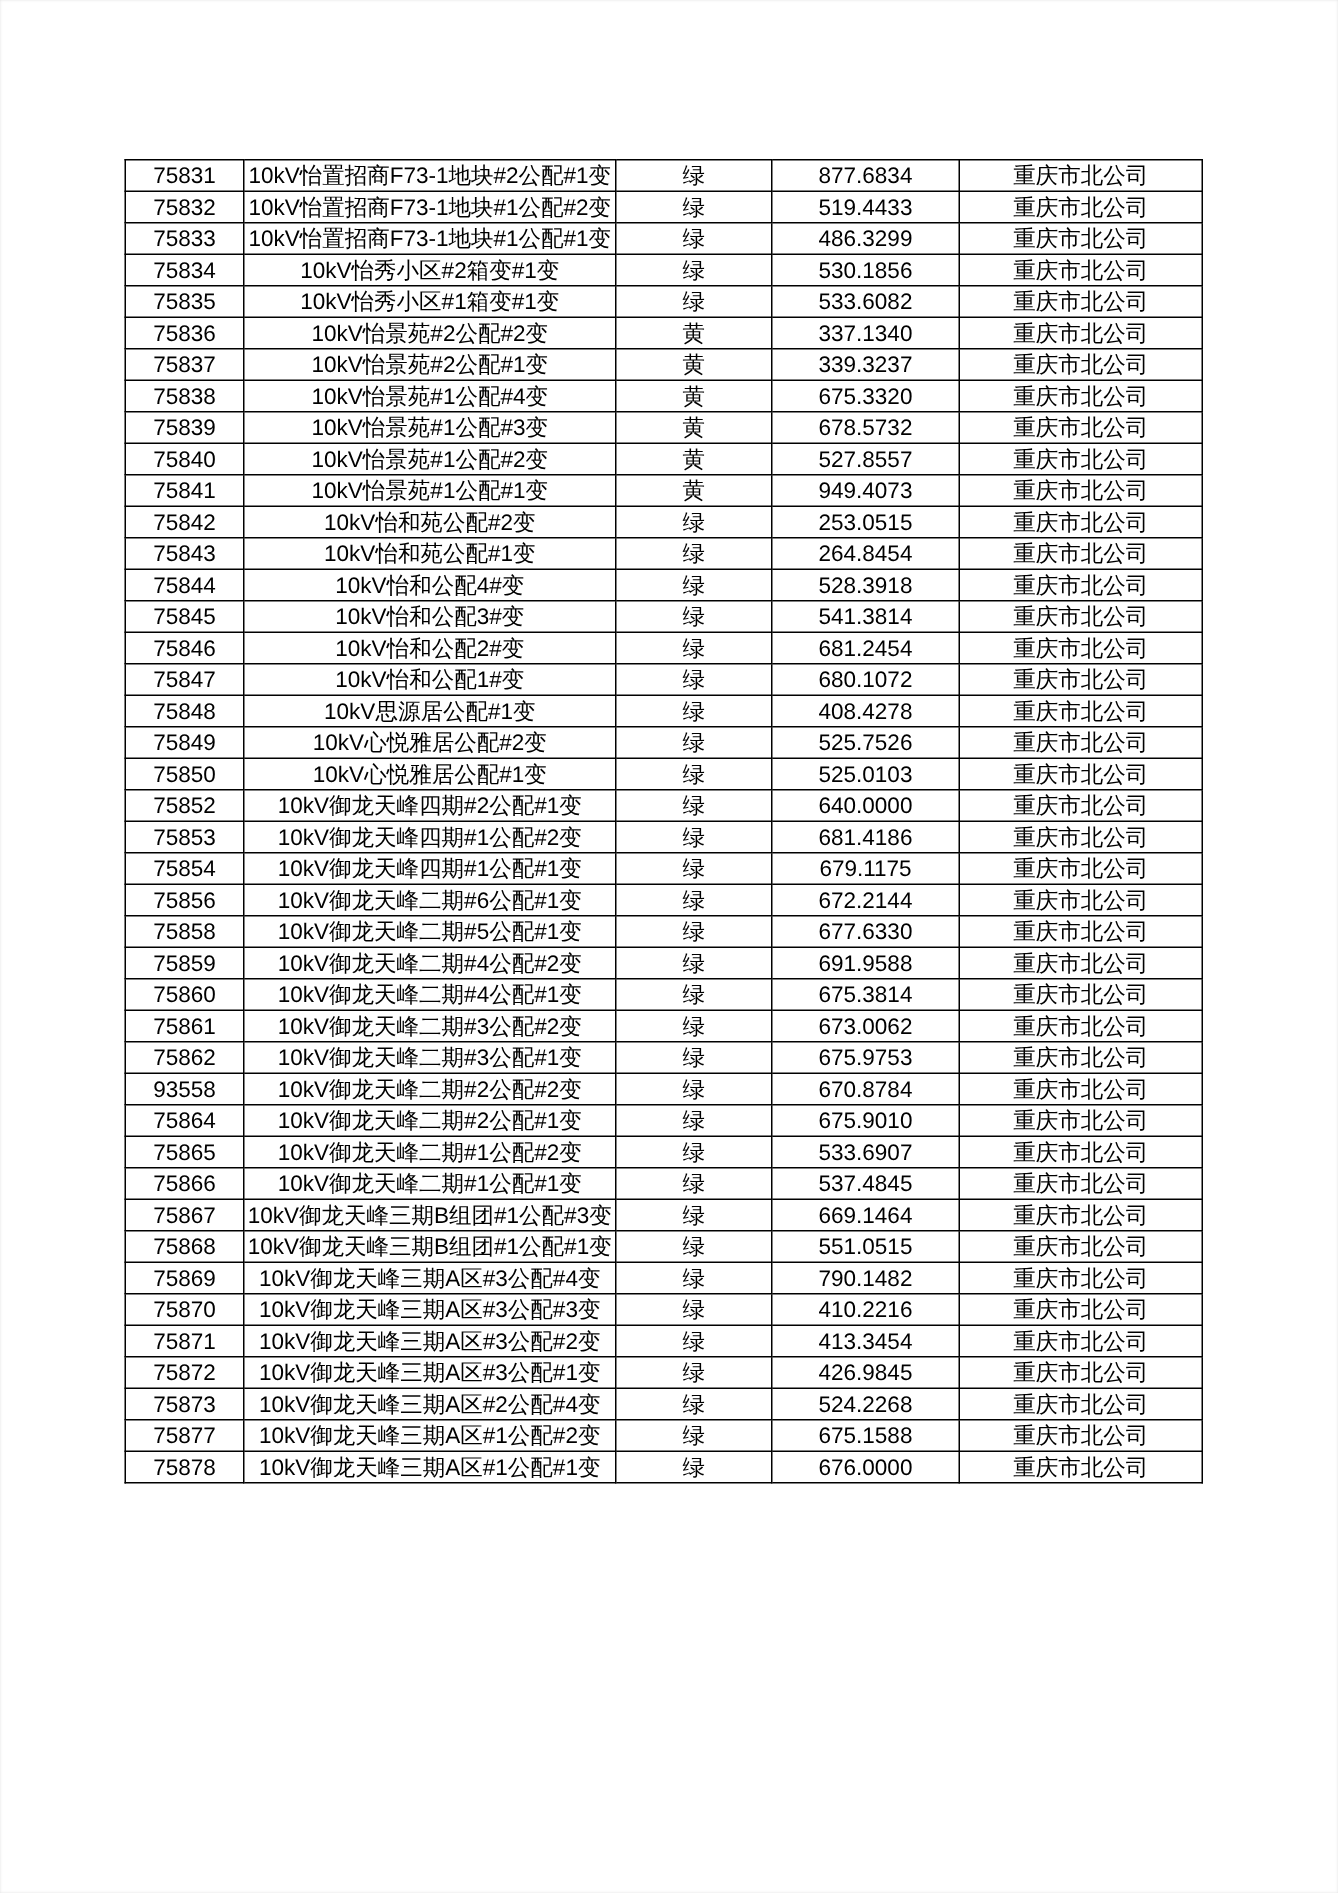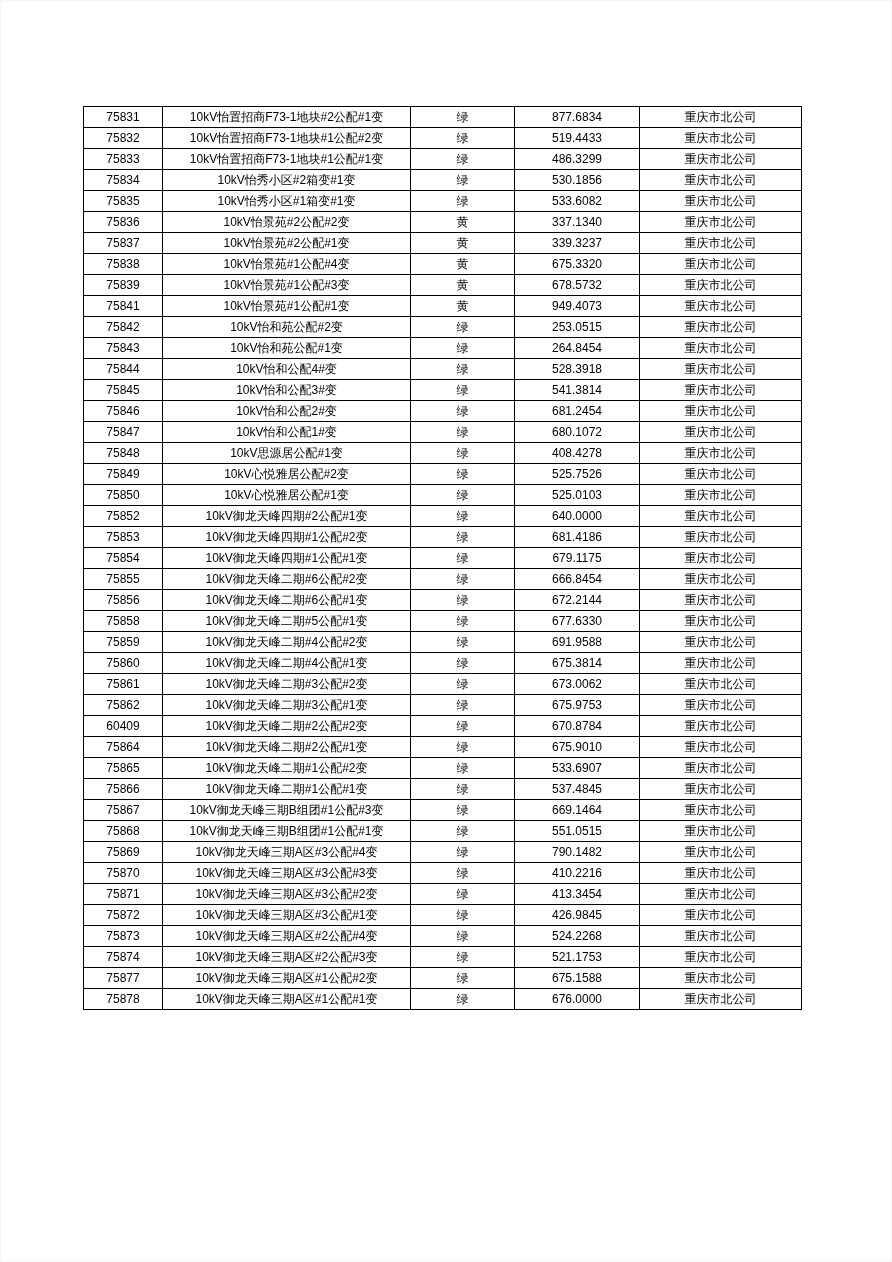--- a/index.html
+++ b/index.html
@@ -15,21 +15,21 @@
     background: #ffffff;
     overflow: hidden;
     box-shadow: inset 0 0 2px rgba(0,0,0,0.12);
   }
   table.data-table {
     position: absolute;
     left: 83px;
     top: 106px;
     border-collapse: collapse;
     table-layout: fixed;
-    font-size: 12px;
+    font-size: 15px;
     color: #000000;
   }
   table.data-table td {
     border: 1px solid #000000;
     height: 20px;
     padding: 0 2px;
     text-align: center;
     vertical-align: middle;
     white-space: nowrap;
     overflow: hidden;
@@ -103,20 +103,27 @@
           <td class="col-4">重庆市北公司</td>
         </tr>
         <tr>
           <td class="col-0">75839</td>
           <td class="col-1">10kV怡景苑#1公配#3变</td>
           <td class="col-2">黄</td>
           <td class="col-3">678.5732</td>
           <td class="col-4">重庆市北公司</td>
         </tr>
         <tr>
+          <td class="col-0">75840</td>
+          <td class="col-1">10kV怡景苑#1公配#2变</td>
+          <td class="col-2">黄</td>
+          <td class="col-3">527.8557</td>
+          <td class="col-4">重庆市北公司</td>
+        </tr>
+        <tr>
           <td class="col-0">75841</td>
           <td class="col-1">10kV怡景苑#1公配#1变</td>
           <td class="col-2">黄</td>
           <td class="col-3">949.4073</td>
           <td class="col-4">重庆市北公司</td>
         </tr>
         <tr>
           <td class="col-0">75842</td>
           <td class="col-1">10kV怡和苑公配#2变</td>
           <td class="col-2">绿</td>
@@ -194,27 +201,20 @@
           <td class="col-4">重庆市北公司</td>
         </tr>
         <tr>
           <td class="col-0">75854</td>
           <td class="col-1">10kV御龙天峰四期#1公配#1变</td>
           <td class="col-2">绿</td>
           <td class="col-3">679.1175</td>
           <td class="col-4">重庆市北公司</td>
         </tr>
         <tr>
-          <td class="col-0">75855</td>
-          <td class="col-1">10kV御龙天峰二期#6公配#2变</td>
-          <td class="col-2">绿</td>
-          <td class="col-3">666.8454</td>
-          <td class="col-4">重庆市北公司</td>
-        </tr>
-        <tr>
           <td class="col-0">75856</td>
           <td class="col-1">10kV御龙天峰二期#6公配#1变</td>
           <td class="col-2">绿</td>
           <td class="col-3">672.2144</td>
           <td class="col-4">重庆市北公司</td>
         </tr>
         <tr>
           <td class="col-0">75858</td>
           <td class="col-1">10kV御龙天峰二期#5公配#1变</td>
           <td class="col-2">绿</td>
@@ -243,21 +243,21 @@
           <td class="col-4">重庆市北公司</td>
         </tr>
         <tr>
           <td class="col-0">75862</td>
           <td class="col-1">10kV御龙天峰二期#3公配#1变</td>
           <td class="col-2">绿</td>
           <td class="col-3">675.9753</td>
           <td class="col-4">重庆市北公司</td>
         </tr>
         <tr>
-          <td class="col-0">60409</td>
+          <td class="col-0">93558</td>
           <td class="col-1">10kV御龙天峰二期#2公配#2变</td>
           <td class="col-2">绿</td>
           <td class="col-3">670.8784</td>
           <td class="col-4">重庆市北公司</td>
         </tr>
         <tr>
           <td class="col-0">75864</td>
           <td class="col-1">10kV御龙天峰二期#2公配#1变</td>
           <td class="col-2">绿</td>
           <td class="col-3">675.9010</td>
@@ -317,27 +317,20 @@
           <td class="col-1">10kV御龙天峰三期A区#3公配#1变</td>
           <td class="col-2">绿</td>
           <td class="col-3">426.9845</td>
           <td class="col-4">重庆市北公司</td>
         </tr>
         <tr>
           <td class="col-0">75873</td>
           <td class="col-1">10kV御龙天峰三期A区#2公配#4变</td>
           <td class="col-2">绿</td>
           <td class="col-3">524.2268</td>
-          <td class="col-4">重庆市北公司</td>
-        </tr>
-        <tr>
-          <td class="col-0">75874</td>
-          <td class="col-1">10kV御龙天峰三期A区#2公配#3变</td>
-          <td class="col-2">绿</td>
-          <td class="col-3">521.1753</td>
           <td class="col-4">重庆市北公司</td>
         </tr>
         <tr>
           <td class="col-0">75877</td>
           <td class="col-1">10kV御龙天峰三期A区#1公配#2变</td>
           <td class="col-2">绿</td>
           <td class="col-3">675.1588</td>
           <td class="col-4">重庆市北公司</td>
         </tr>
         <tr>

